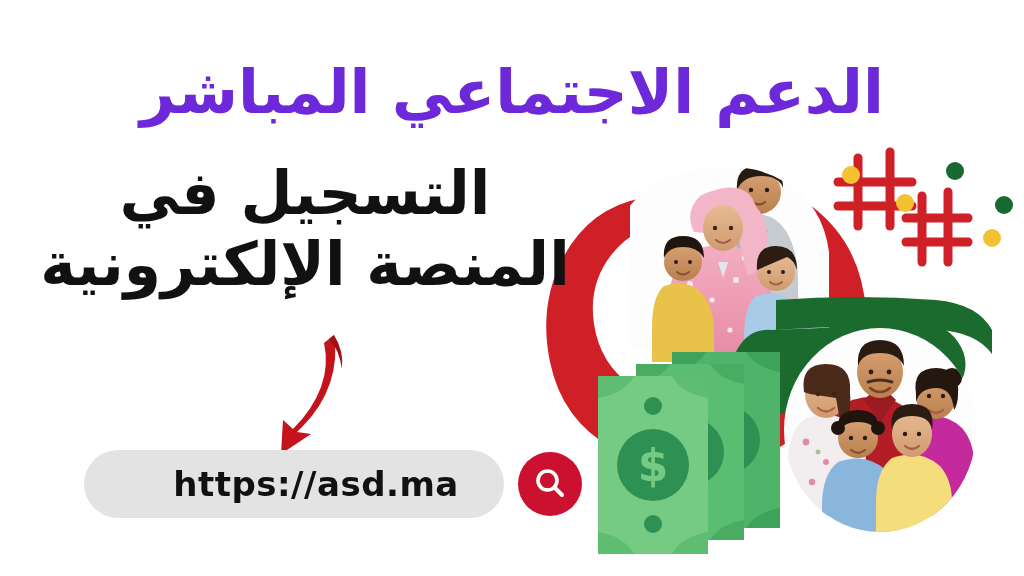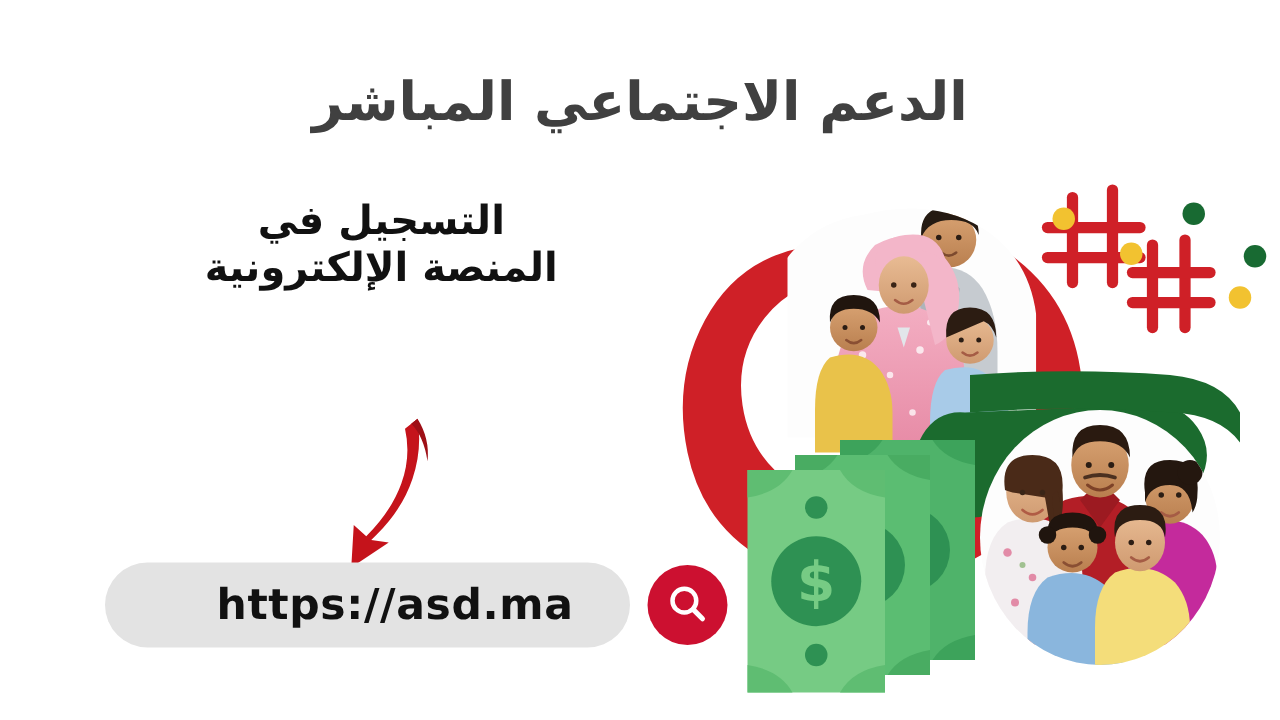--- a/index.html
+++ b/index.html
@@ -18,40 +18,40 @@
   }
 
   
   .headline {
     position: absolute;
     left: 0;
     top: 60px;
     width: 1024px;
     text-align: center;
     direction: rtl;
-    color: #404040;
+    color: #6d28d9;
     font-family: "DejaVu Sans", "Liberation Sans", sans-serif;
     font-weight: bold;
-    font-size: 43px;
+    font-size: 61px;
     line-height: 1.05;
     letter-spacing: 0px;
     white-space: nowrap;
   }
 
   .subhead {
     position: absolute;
     left: 40px;
     top: 158px;
     width: 530px;
     text-align: center;
     direction: rtl;
     color: #111111;
     font-family: "DejaVu Sans", "Liberation Sans", sans-serif;
     font-weight: bold;
-    font-size: 32px;
+    font-size: 60px;
     line-height: 1.18;
   }
   .subhead .l1 { display:block; }
   .subhead .l2 { display:block; }
 
   
   .url-row {
     position: absolute;
     left: 84px;
     top: 450px;

